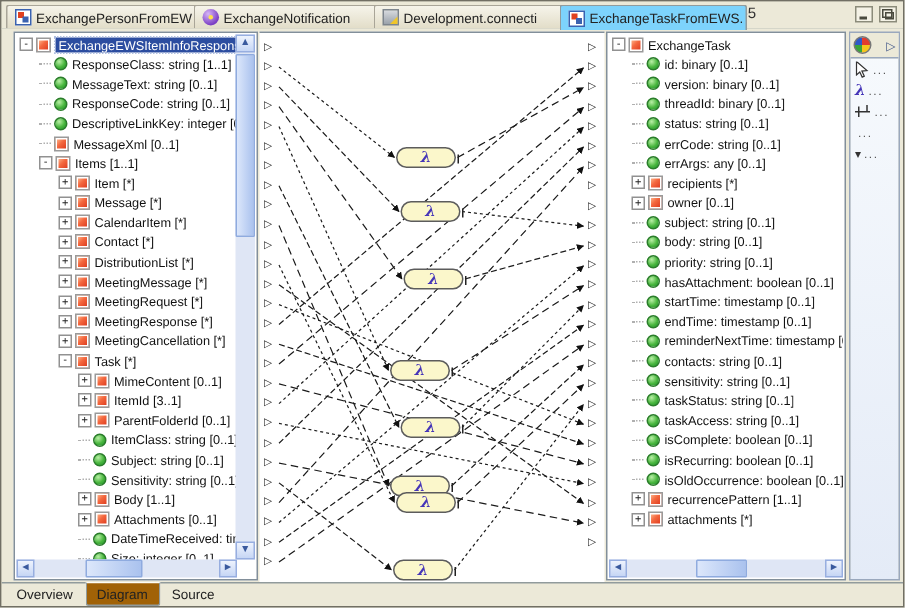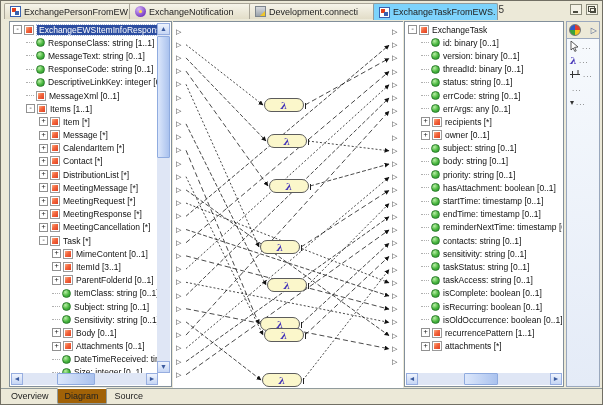--- a/index.html
+++ b/index.html
@@ -251,21 +251,21 @@
           <div class="trow">
             <span class="indent" style="width: 41px;"></span>
             <span class="guide"></span>
             <span class="icon-attr"></span>
             <span class="tlabel">Sensitivity: string [0..1]</span>
           </div>
           <div class="trow">
             <span class="indent" style="width: 41px;"></span>
             <span class="exp">+</span>
             <span class="icon-el"></span>
-            <span class="tlabel">Body [0..1]</span>
+            <span class="tlabel">Body [1..1]</span>
           </div>
           <div class="trow">
             <span class="indent" style="width: 41px;"></span>
             <span class="exp">+</span>
             <span class="icon-el"></span>
             <span class="tlabel">Attachments [0..1]</span>
           </div>
           <div class="trow">
             <span class="indent" style="width: 41px;"></span>
             <span class="guide"></span>

